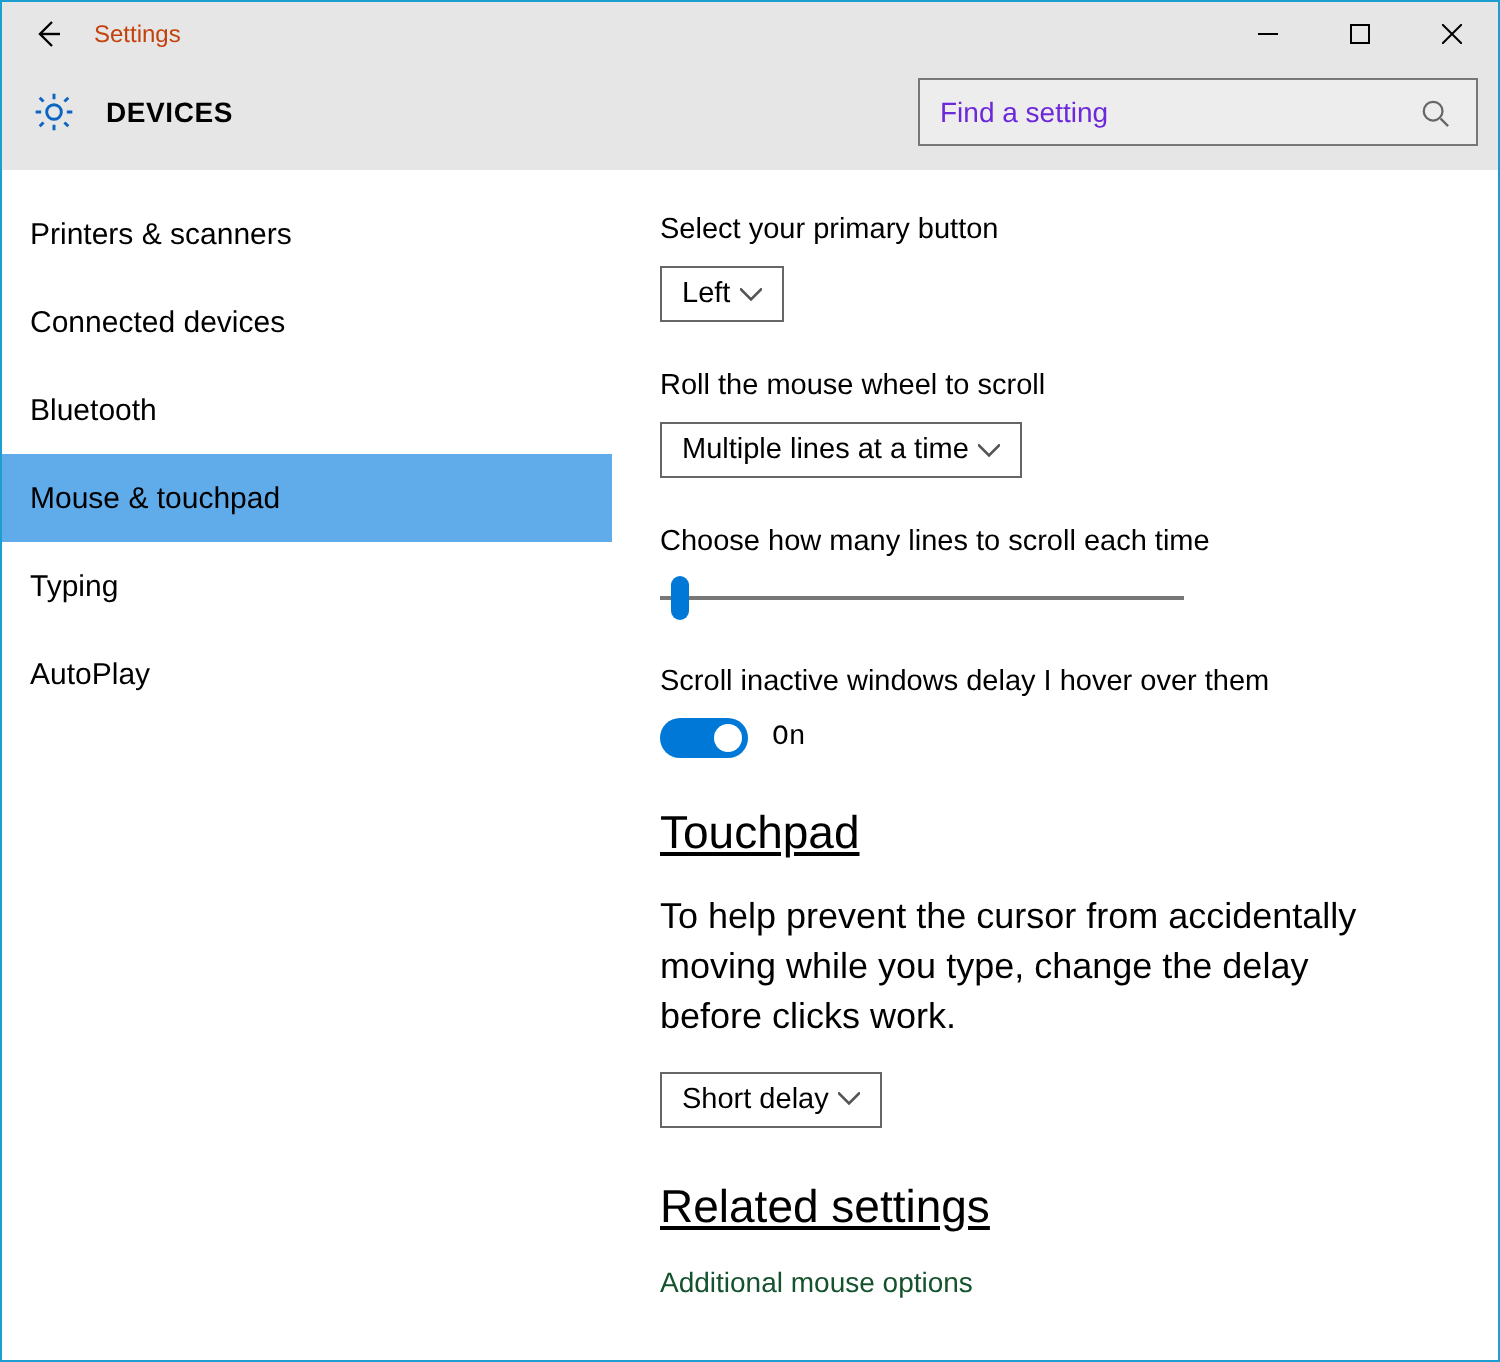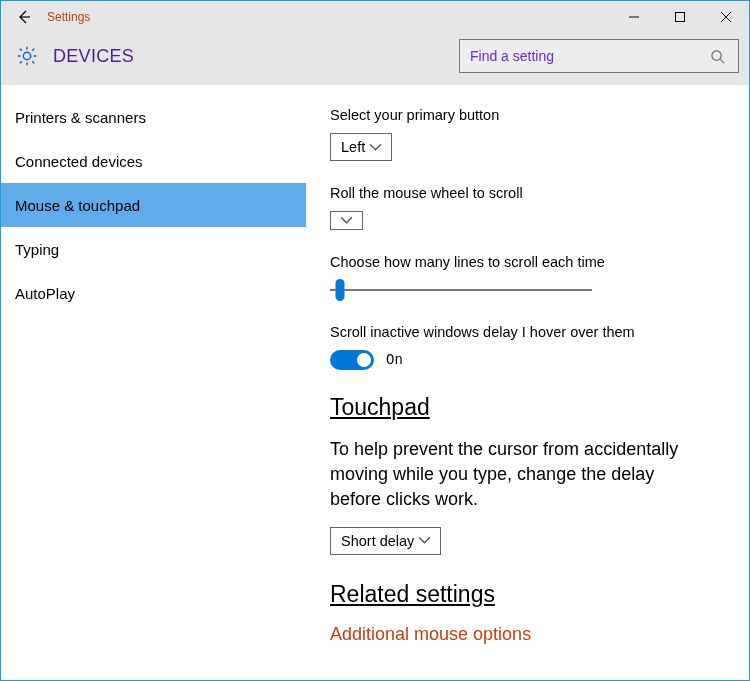--- a/index.html
+++ b/index.html
@@ -47,23 +47,23 @@
     align-items:center;
     padding: 6px 10px 12px 14px;
   }
   .header .gear {
     width: 24px; height:24px;
     color:#0a66c2;
     display:flex; align-items:center; justify-content:center;
     margin-right: 14px;
   }
   .header .hlabel {
-    font-size: 18px;
-    font-weight: 400;
-    color:#4c1d95;
+    font-size: 14px;
+    font-weight: 700;
+    color:#000000;
     letter-spacing: 0.3px;
   }
   .header .spacer { flex:1; }
   .searchbox {
     width: 280px;
     height: 34px;
     border: 1px solid #777;
     background: #ededed;
     display:flex;
     align-items:center;
@@ -141,21 +141,21 @@
     width:14px; height:14px; border-radius:50%; background:#fff;
   }
 
   h2.section {
     font-size: 23px;
     font-weight: 400;
     margin: 10px 0 16px 0;
     text-decoration: underline;
   }
   .para { font-size: 18px; line-height:1.4; margin-bottom: 14px; max-width: 380px;}
-  .link { color:#c2410c; font-size:18px; }
+  .link { color:#14532d; font-size:14px; }
 
   svg { display:block; }
 </style>
 </head>
 <body>
 
 <div class="titlebar">
   <div class="back">
     <svg viewBox="0 0 16 16" width="16" height="16">
       <path d="M10 2 L4 8 L10 14" fill="none" stroke="#000" stroke-width="1.2"></path>
@@ -203,20 +203,23 @@
 
 <div class="body">
 
   <div class="sidebar">
     <div class="side-item">
       <span>Printers &amp; scanners</span>
     </div>
     <div class="side-item">
       <span>Connected devices</span>
     </div>
+    <div class="side-item">
+      <span>Bluetooth</span>
+    </div>
     <div class="side-item selected">
       <span>Mouse &amp; touchpad</span>
     </div>
     <div class="side-item">
       <span>Typing</span>
     </div>
     <div class="side-item">
       <span>AutoPlay</span>
     </div>
   </div>
@@ -231,20 +234,21 @@
           <svg viewBox="0 0 10 6" width="11" height="7">
               <path d="M0 0 L5 5 L10 0" fill="none" stroke="#555" stroke-width="1.2"></path>
             </svg>
         </span>
       </div>
     </div>
 
     <div class="group">
       <div class="label">Roll the mouse wheel to scroll</div>
       <div class="combo">
+        <span>Multiple lines at a time</span>
         <span class="chev">
           <svg viewBox="0 0 10 6" width="11" height="7">
               <path d="M0 0 L5 5 L10 0" fill="none" stroke="#555" stroke-width="1.2"></path>
             </svg>
         </span>
       </div>
     </div>
 
     <div class="group">
       <div class="label">Choose how many lines to scroll each time</div>

